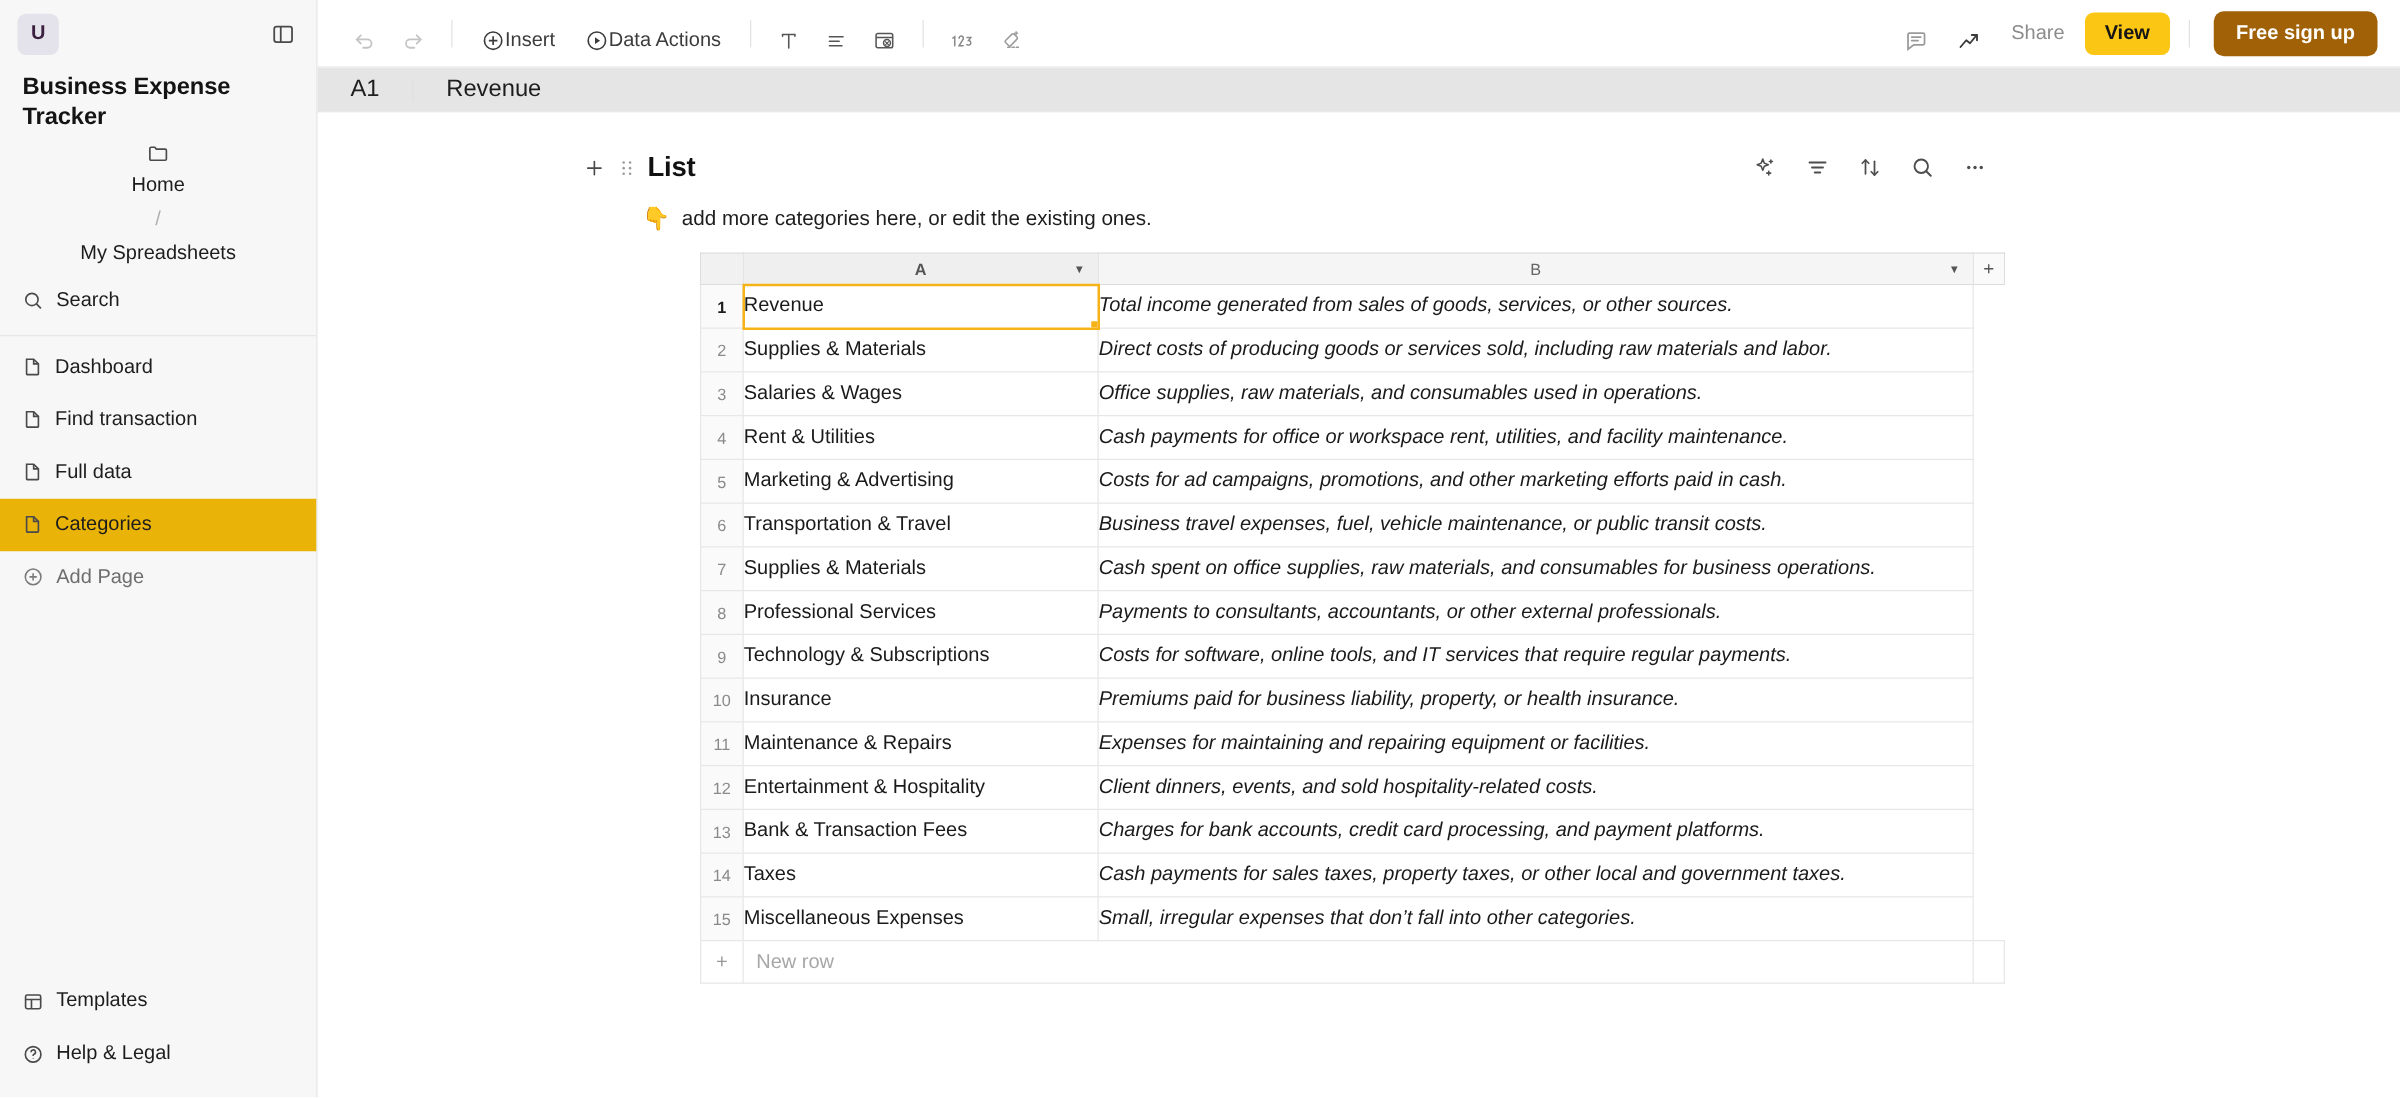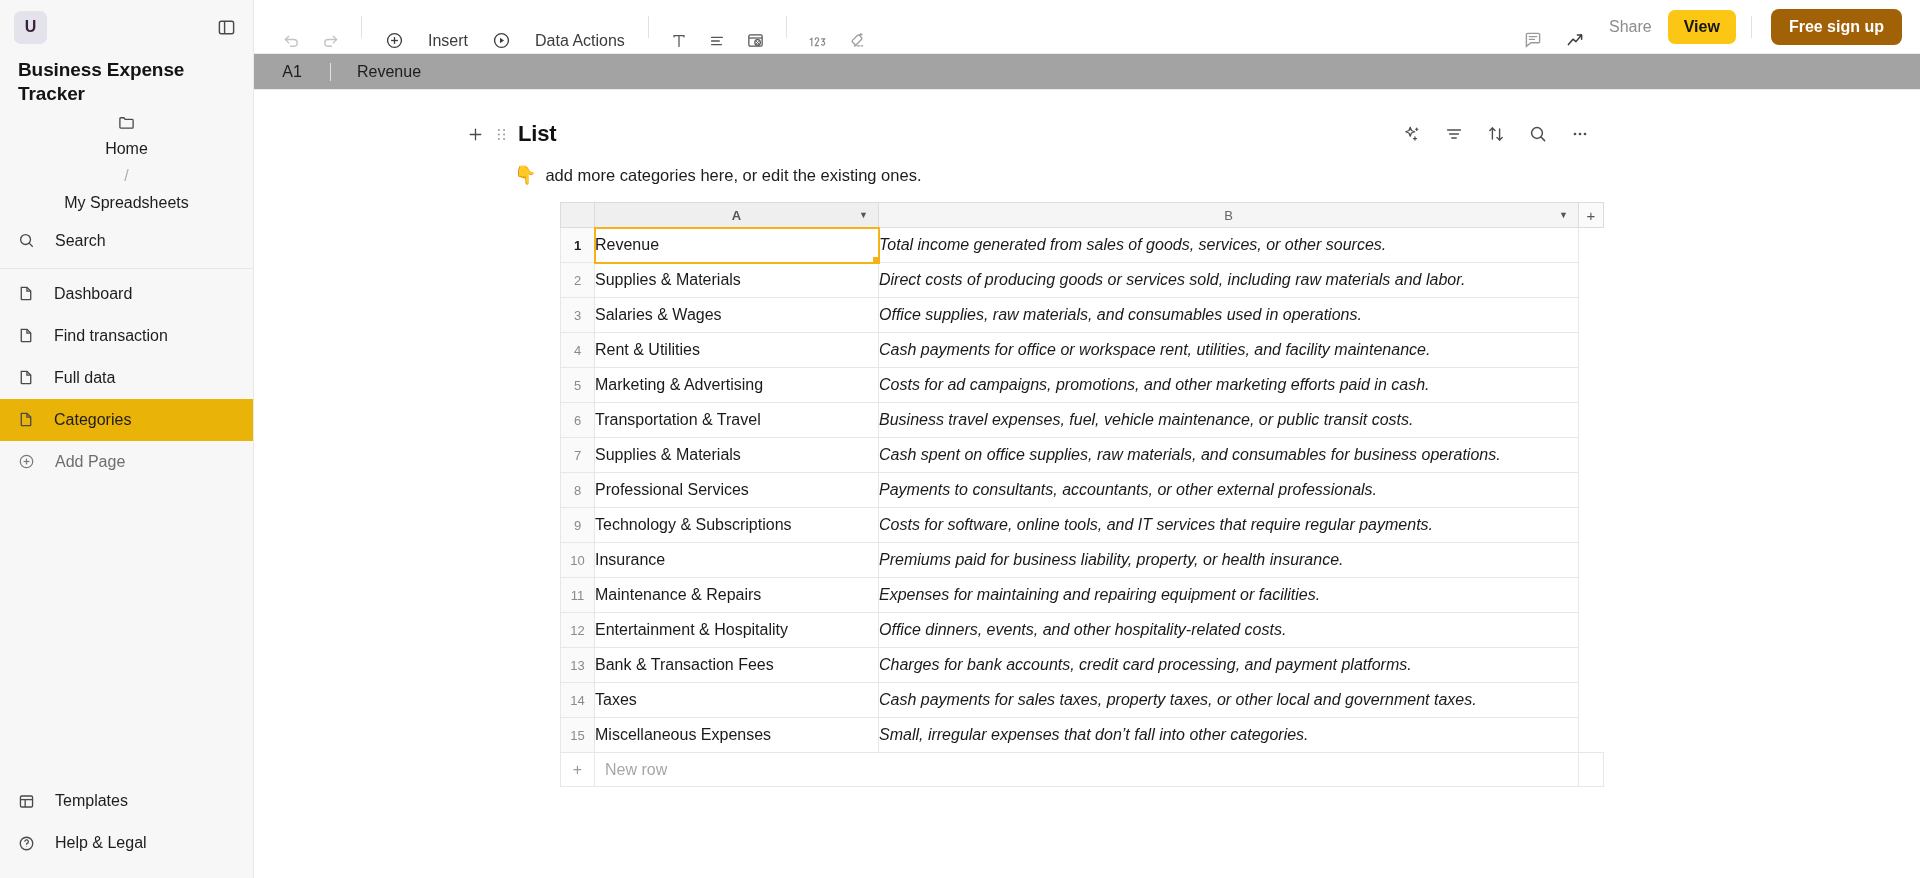--- a/index.html
+++ b/index.html
@@ -37,21 +37,21 @@
     font-size: 19px; font-weight: bold; line-height: 1.28;
     padding: 4px 18px 2px 18px; color: #141414;
     letter-spacing: -0.1px;
   }
   .crumb {
     display: flex; align-items: center; gap: 9px;
     padding: 5px 18px 8px 18px; font-size: 16px; color: #1d1d1d; flex-direction: column;
   }
   .crumb .sep { color: #b0b0b0; margin: 0 -4px; }
   .nav-item {
-    display: flex; align-items: center; gap: 20px;
+    display: flex; align-items: center; gap: 10px;
     height: 42px; padding: 0 18px; font-size: 16px; color: #1d1d1d;
     cursor: pointer; border-radius: 0;
   }
   .nav-item.sel { background: #eab308; }
   .nav-item.muted { color: #6e6e6e; }
   .sb-divider { height: 1px; background: #e6e6e6; margin: 6px 0 4px 0; }
   .sb-bottom { position: absolute; bottom: 14px; left: 0; right: 0; }
   .icn { flex: 0 0 auto; display: inline-flex; align-items: center; justify-content: center; }
 
   
@@ -59,41 +59,41 @@
 
   .toolbar {
     height: 54px; flex: 0 0 54px; display: flex; align-items: center;
     padding: 0 18px 0 20px; border-bottom: 1px solid #ececec; background: #fff;
   }
   .tb-left { display: flex; align-items: center; gap: 4px; }
   .tb-spacer { flex: 1 1 auto; }
   .tb-right { display: flex; align-items: center; gap: 6px; }
   .tb-btn {
     height: 34px; min-width: 34px; padding: 0 8px; border-radius: 7px;
-    display: flex; align-items: flex-end; justify-content: center; gap: 24px;
+    display: flex; align-items: center; justify-content: center; gap: 0;
     cursor: pointer; color: #3c3c3c; font-size: 16px; margin-top: 12px;
   }
   .tb-btn.lbl { padding: 0 10px; }
   .tb-btn.dis { color: #c4c4c4; cursor: default; }
   .tb-sep { width: 1px; height: 22px; background: #e2e2e2; margin: 0 9px; }
   .share-btn { font-size: 16px; color: #8c8c8c; padding: 0 10px; height: 34px; display:flex; align-items:center; cursor:pointer; }
   .view-btn {
     background: #fcc614; color: #161616; font-weight: bold; font-size: 16px;
     height: 34px; padding: 0 16px; border-radius: 7px; display: flex;
     align-items: center; cursor: pointer;
   }
   .signup-btn {
     background: #a16207; color: #ffffff; font-weight: bold; font-size: 16px;
     height: 36px; padding: 0 18px; border-radius: 8px; display: flex;
     align-items: center; cursor: pointer; margin-left: 4px;
   }
 
   .formula-bar {
     height: 36px; flex: 0 0 36px; display: flex; align-items: center;
-    border-bottom: 1px solid #ececec; background: #a3a3a3; font-size: 16px;
+    border-bottom: 1px solid #ececec; background: #e5e5e5; font-size: 19px;
   }
   .cellref { width: 76px; text-align: center; color: #202020; }
   .fb-sep { width: 1px; height: 18px; background: #e0e0e0; }
   .fb-value { padding-left: 26px; color: #1d1d1d; flex: 1 1 auto; cursor: text; }
 
   .canvas { flex: 1 1 auto; overflow: hidden; padding: 0; background: #fff; }
 
   .block-head {
     display: flex; align-items: center;
     padding: 30px 0 0 0; margin-left: 260px; margin-right: 0; position: relative;
@@ -552,21 +552,21 @@
               </tr>
               <tr>
                 <td class="idx">11</td>
                 <td class="ca">Maintenance &amp; Repairs</td>
                 <td class="cb">Expenses for maintaining and repairing equipment or facilities.</td>
                 <td class="pad"></td>
               </tr>
               <tr>
                 <td class="idx">12</td>
                 <td class="ca">Entertainment &amp; Hospitality</td>
-                <td class="cb">Office dinners, events, and other hospitality-related costs.</td>
+                <td class="cb">Client dinners, events, and sold hospitality-related costs.</td>
                 <td class="pad"></td>
               </tr>
               <tr>
                 <td class="idx">13</td>
                 <td class="ca">Bank &amp; Transaction Fees</td>
                 <td class="cb">Charges for bank accounts, credit card processing, and payment platforms.</td>
                 <td class="pad"></td>
               </tr>
               <tr>
                 <td class="idx">14</td>

